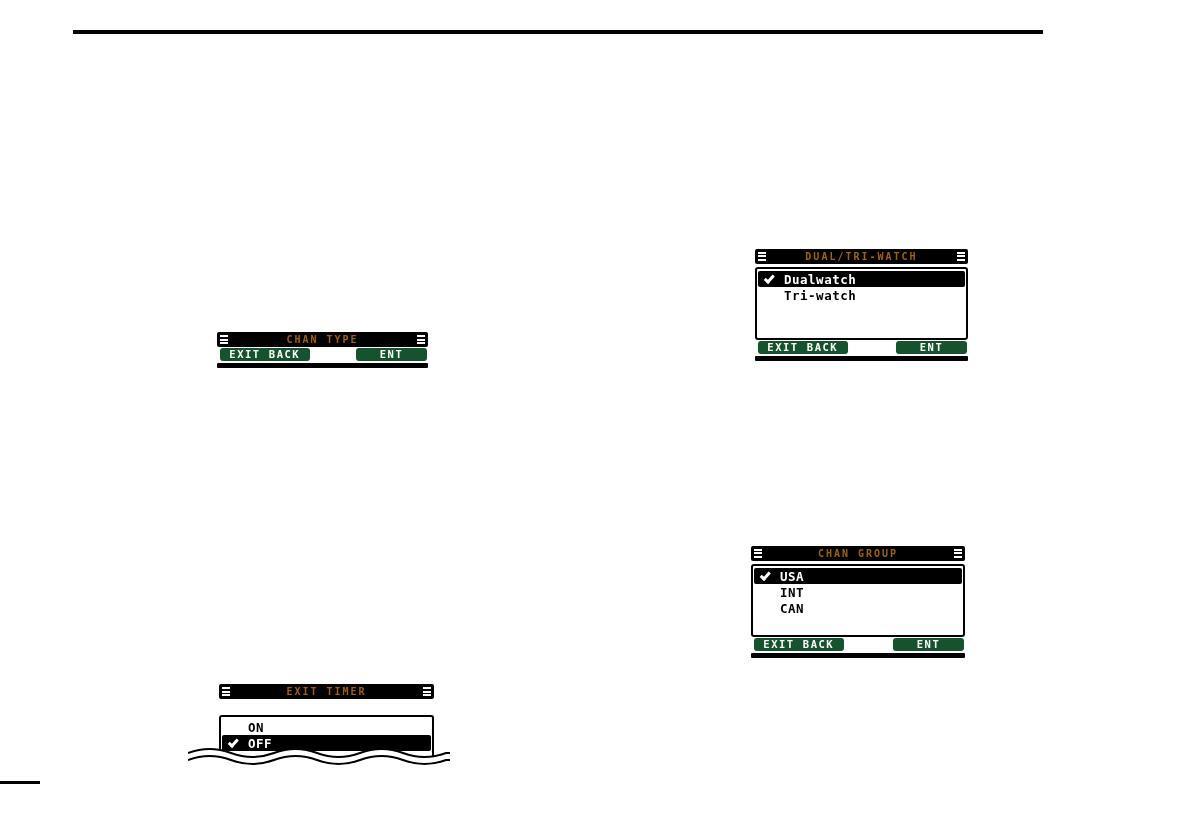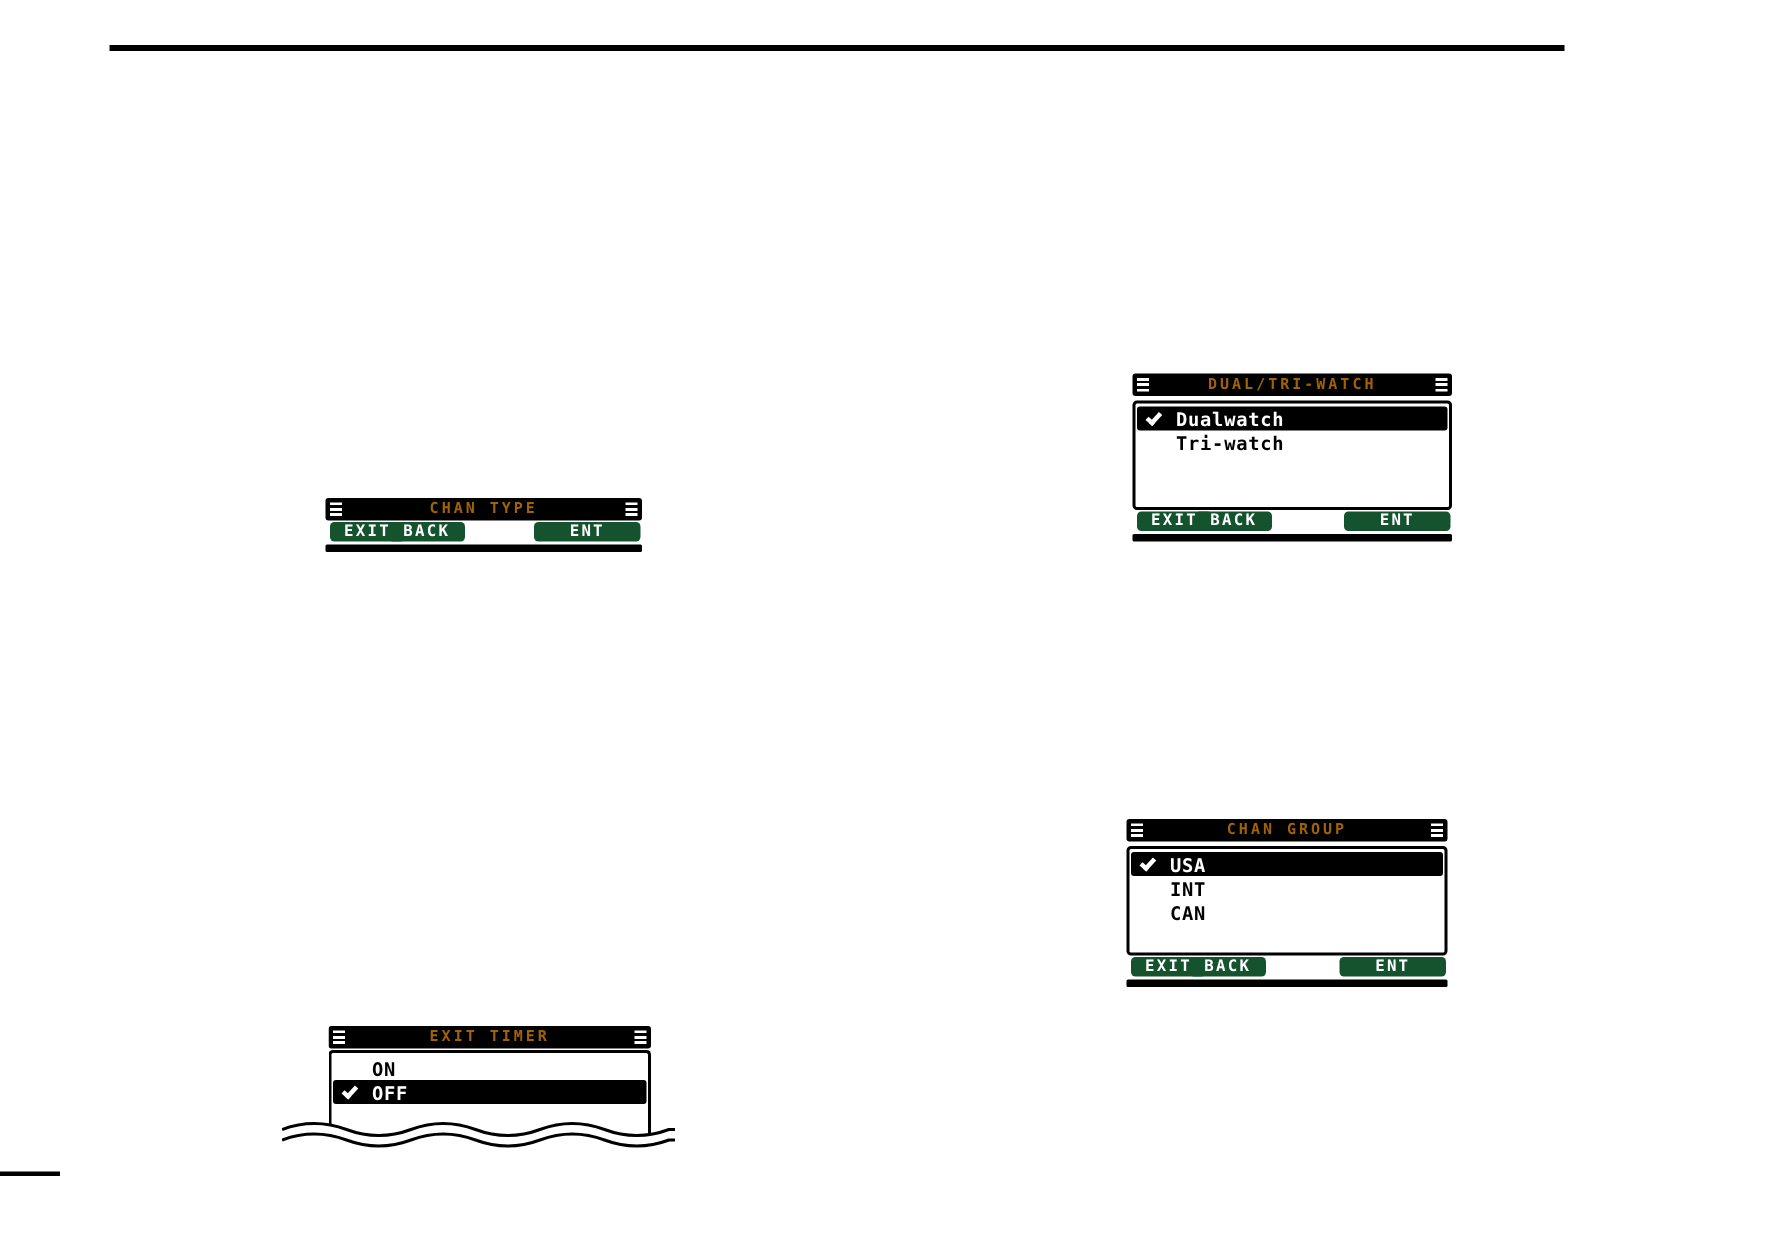--- a/index.html
+++ b/index.html
@@ -73,21 +73,21 @@
   #screen-dual      { left:755px; top:249px; width:213px; }
   #screen-dual .lcd-list { height:73px; }
   #screen-chan      { left:751px; top:546px; width:214px; }
   #screen-chan .lcd-list { height:73px; }
 
   #screen-timer {
     left:219px; top:684px; width:215px; height:72px;
     overflow:hidden;
   }
   #screen-timer .lcd-list {
-    margin-top:1px; height:70px;
+    margin-top:16px; height:70px;
     border-bottom:none; border-radius:3px 3px 0 0;
   }
 
   #torn-edge { position:absolute; left:188px; top:743px; }
 </style>
 </head>
 <body>
 
 <div class="rule" id="top-rule"></div>
 <div class="rule" id="bottom-left-rule"></div>

